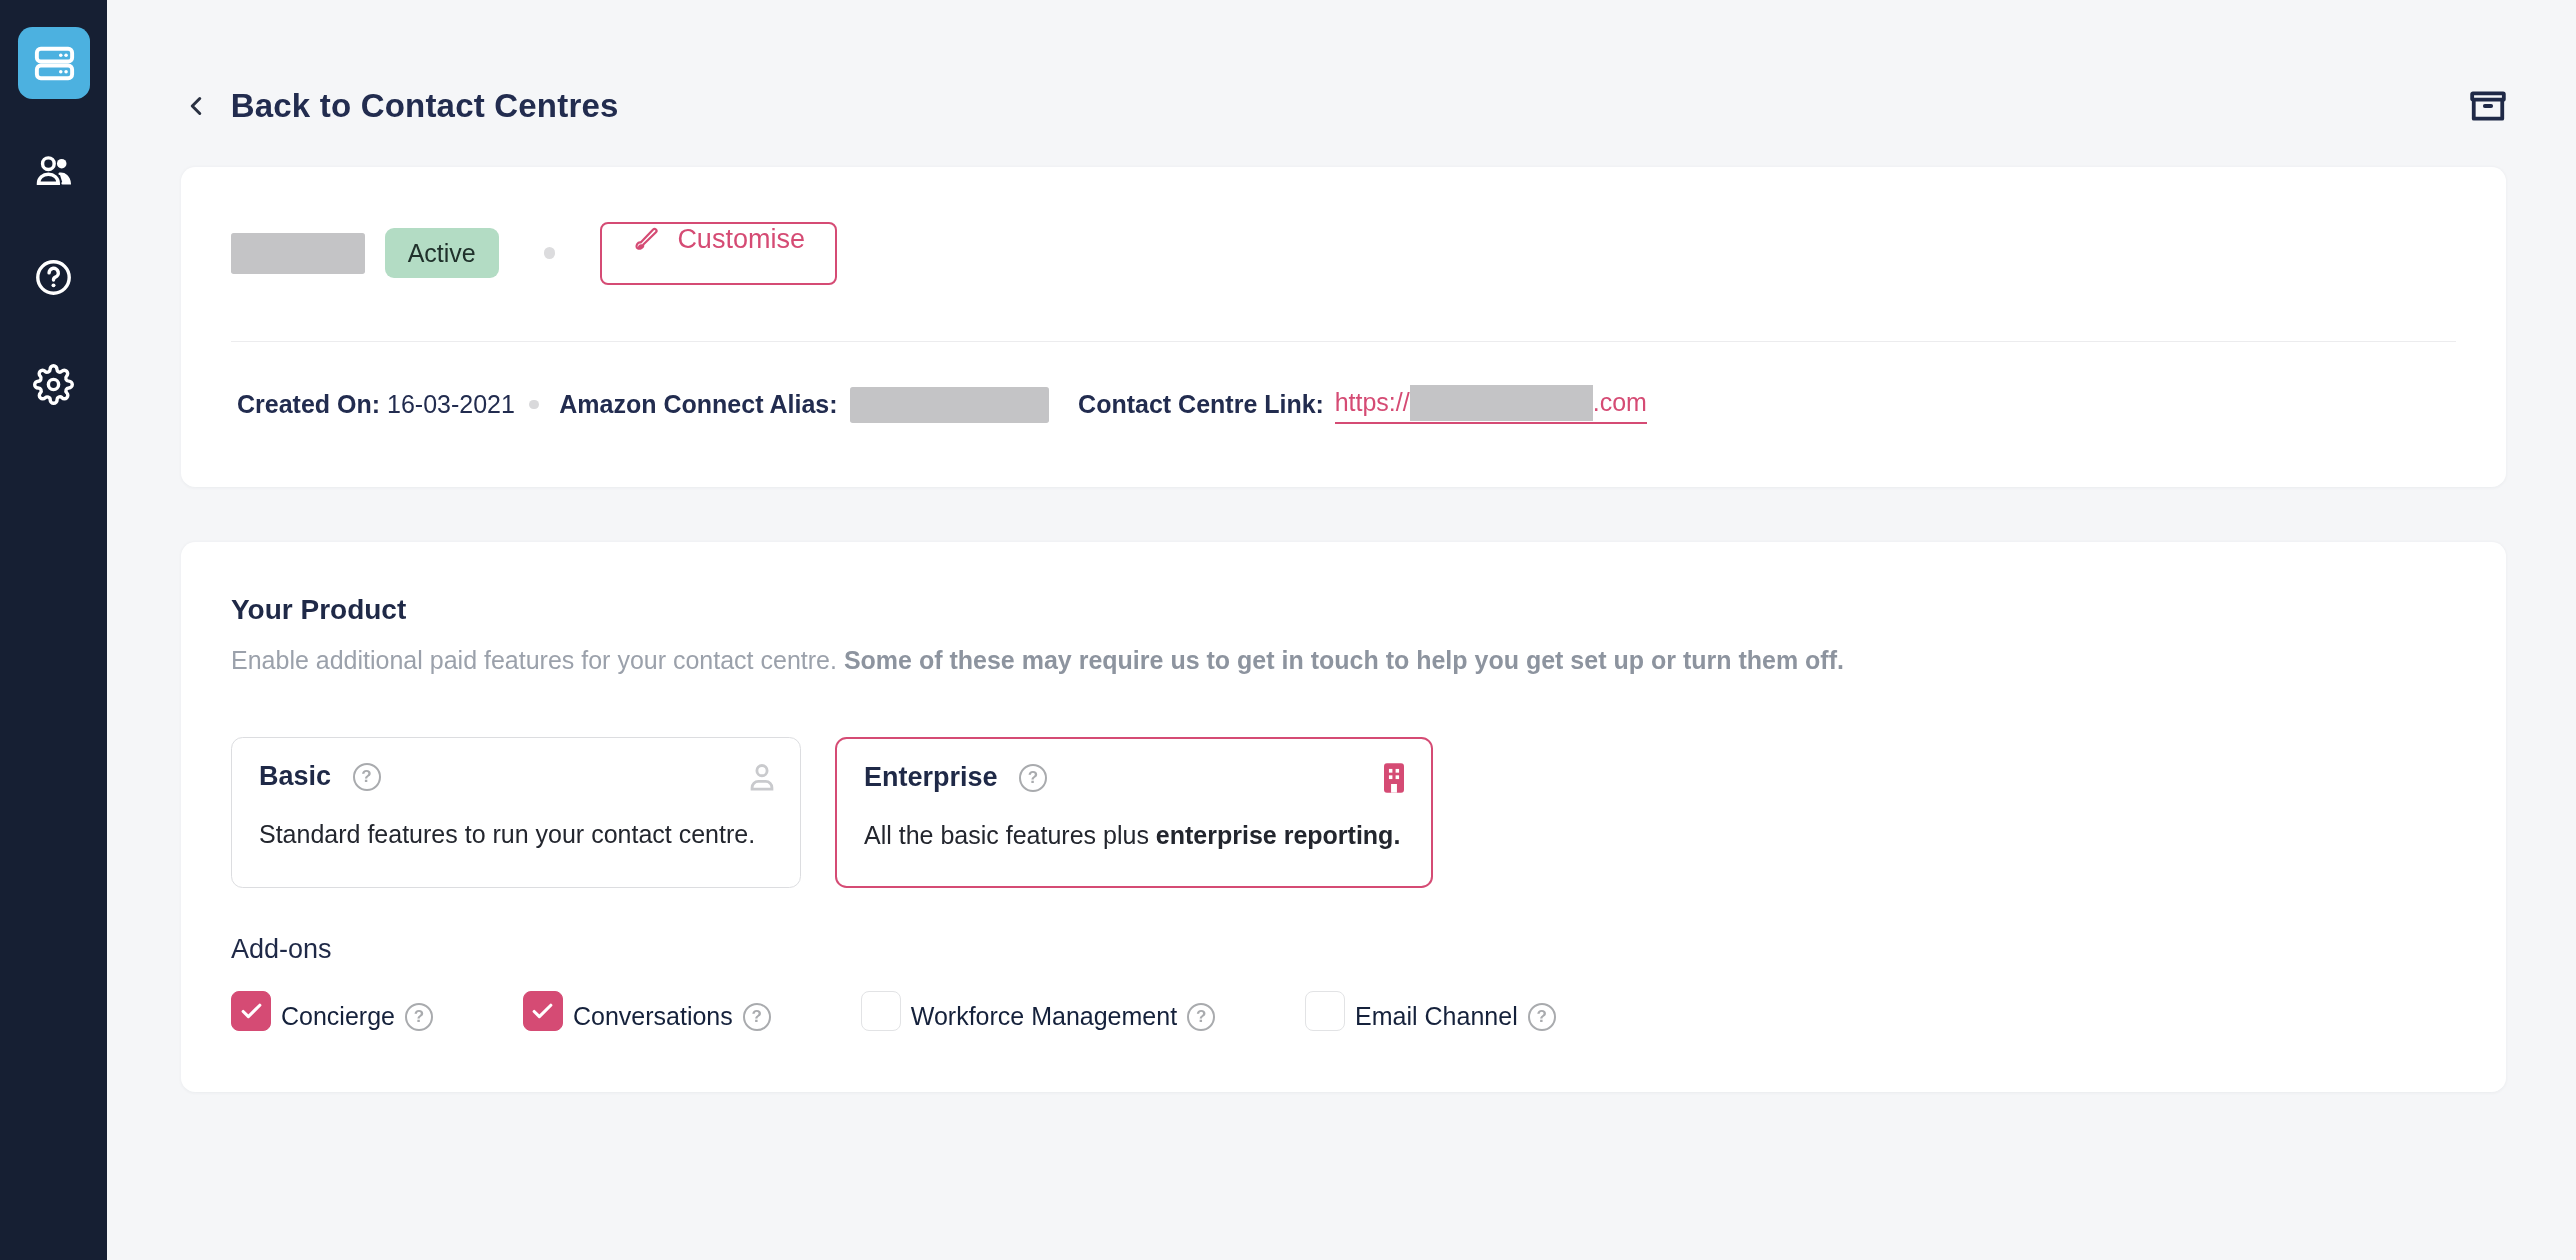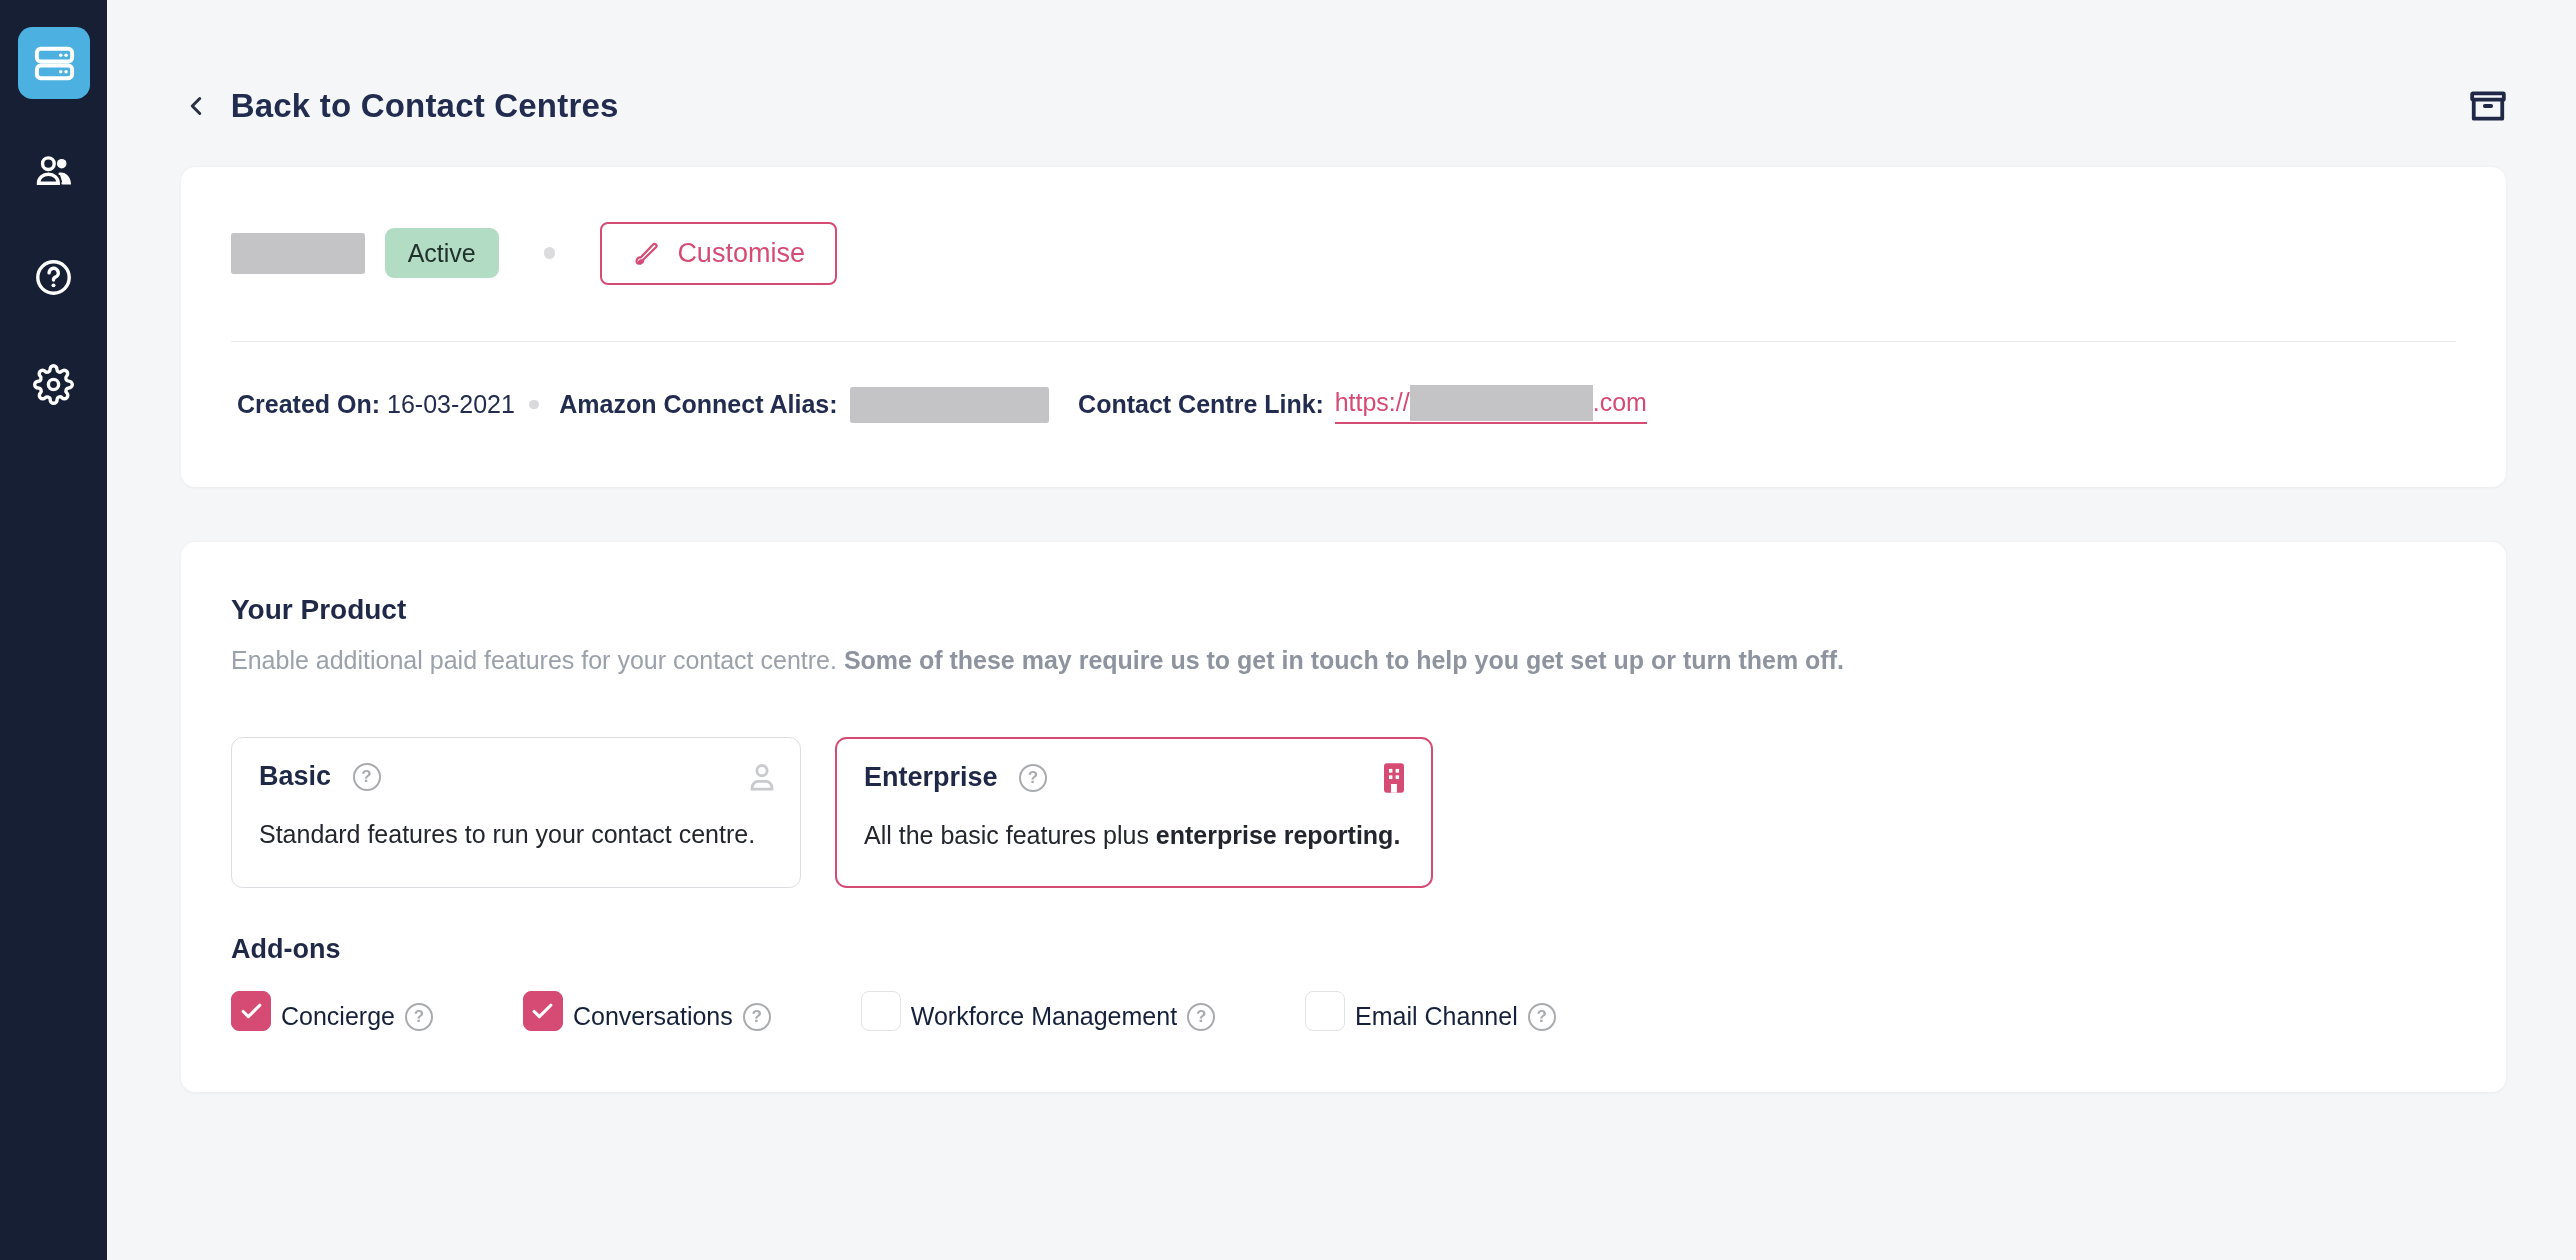--- a/index.html
+++ b/index.html
@@ -57,21 +57,21 @@
     display: flex; align-items: center;
   }
   .redact { background: #c4c4c6; border-radius: 2.7px; display: inline-block; }
   .name-redact { width: 134px; height: 41px; }
   .status-badge {
     margin-left: 19.7px; background: #b3dcc4; color: #20312b;
     font-size: 25px; padding: 12.5px 23px; border-radius: 9px; line-height: 1;
   }
   .sep-dot { width: 11.6px; height: 11.6px; border-radius: 50%; background: #dcdcde; margin: 0 45px; }
   .customise-btn {
-    display: flex; align-items: center; gap: 16px;
+    display: flex; gap: 16px;
     border: 2.7px solid #d54b74; color: #d54b74; background: #ffffff;
     font-size: 27px; font-family: inherit; padding: 0 30px; height: 63px; border-radius: 8px;
     cursor: pointer;
   }
   .hc-divider { position: absolute; left: 50px; right: 50px; top: 174px; height: 0; border-top: 1.8px solid #ececee; }
 
   .hc-meta {
     position: absolute; left: 50px; top: 215px; height: 45px;
     display: flex; align-items: center; font-size: 25px; color: #222c4f;
     white-space: nowrap;
@@ -103,21 +103,21 @@
   .plan-desc { position: absolute; left: 27px; top: 82px; font-size: 25px; color: #23262e; }
   .plan-desc b { font-weight: 700; }
   .plan-corner-icon { position: absolute; top: 19.7px; right: 21.5px; }
   .q-icon {
     width: 28px; height: 28px; border-radius: 50%; border: 2.7px solid #a9abae;
     color: #a9abae; font-size: 17px; font-weight: 700;
     display: inline-flex; align-items: center; justify-content: center; flex: 0 0 auto;
     cursor: pointer; background: #fff;
   }
 
-  .addons-title { position: absolute; left: 50px; top: 392px; font-size: 27px; font-weight: 700; color: #1f2947; }
+  .addons-title { position: absolute; left: 50px; top: 392px; font-size: 27px; font-weight: 400; color: #1f2947; }
   .addons-row { position: absolute; left: 50px; top: 449px; display: flex; align-items: center; gap: 90px; }
   .addon { display: flex; align-items: flex-end; gap: 10px; }
   .checkbox {
     width: 40px; height: 40px; border-radius: 8px; background: #fff;
     border: 1.8px solid #e2e3e5; display: flex; align-items: center; justify-content: center;
     cursor: pointer; color: transparent;
   }
   .checkbox.checked { background: #d54b74; border-color: #d54b74; color: #ffffff; }
   .addon-label { font-size: 25px; color: #15213b; }
   svg { display: block; }

